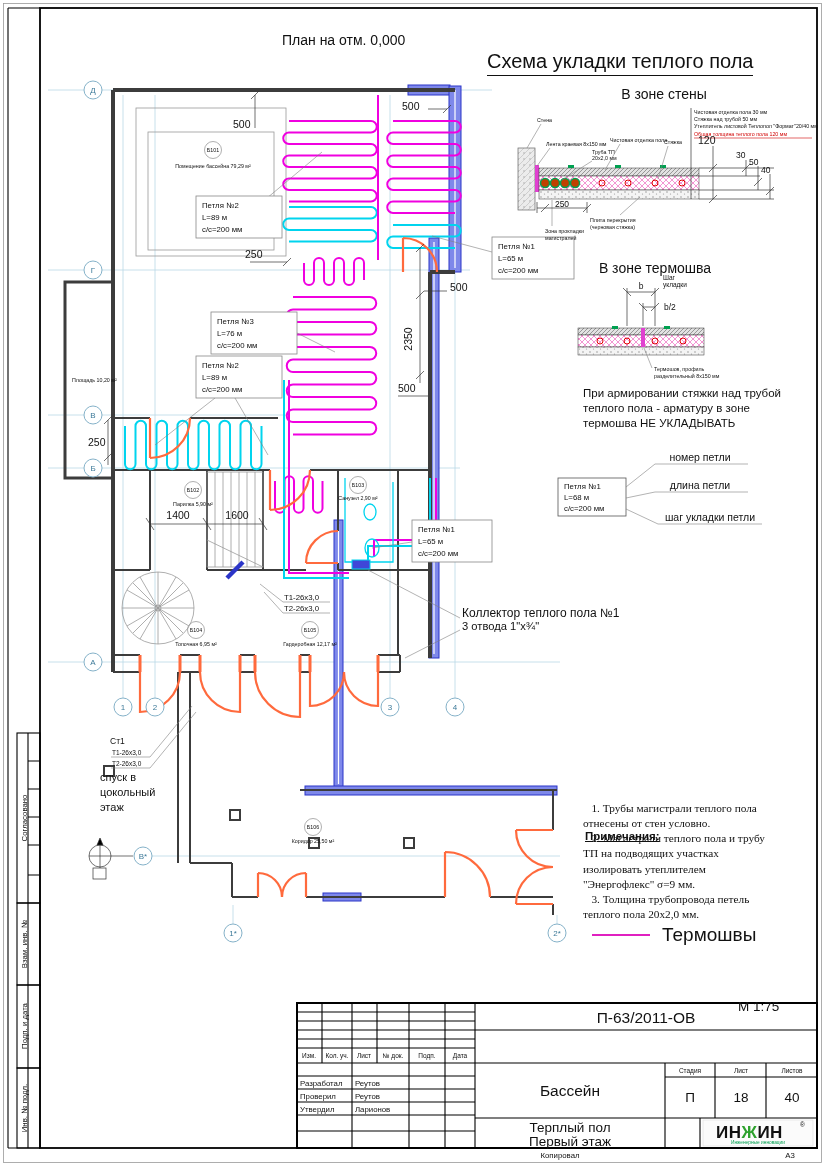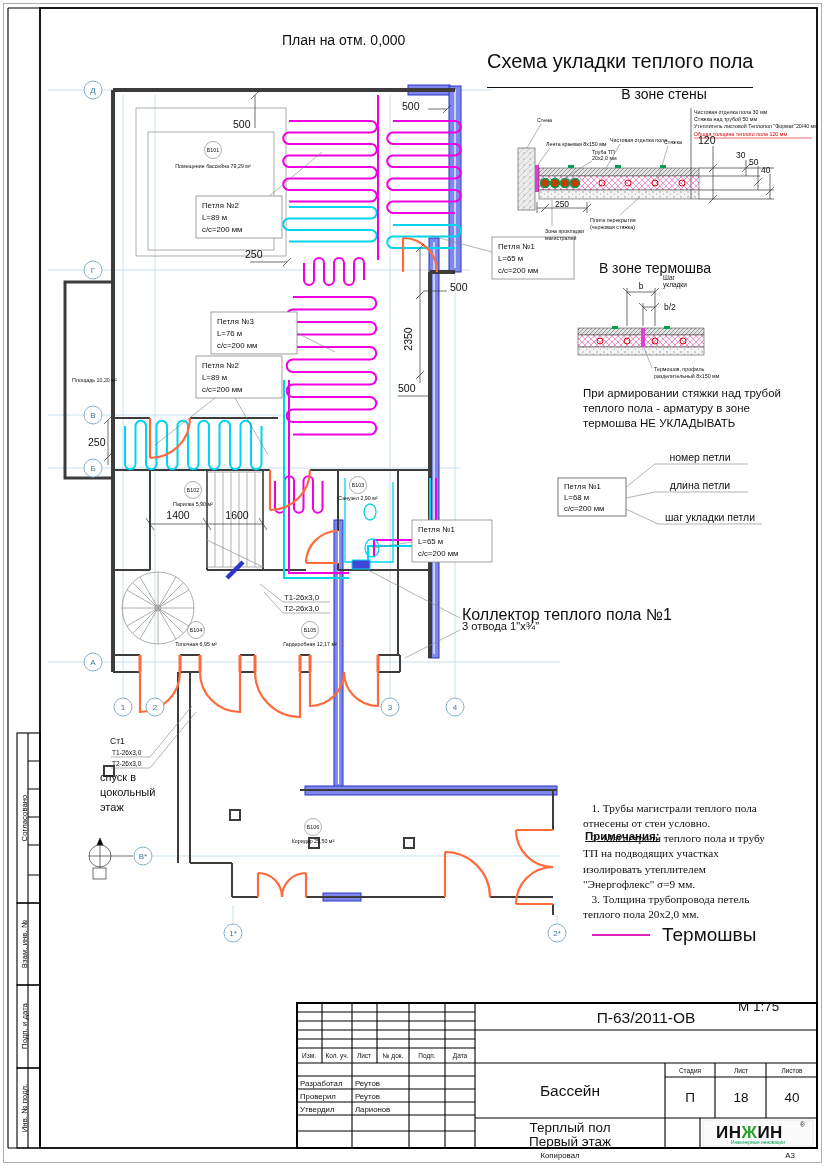--- a/index.html
+++ b/index.html
@@ -22,21 +22,21 @@
   .blk{stroke:#000;stroke-width:1.1;fill:none;}
   .bub{fill:#fff;stroke:#85b2c9;stroke-width:1;}
   .bubt{font-size:8px;fill:#3d7a99;text-anchor:middle;}
   .t5{font-size:5.3px;}.t6{font-size:6.5px;}.t7{font-size:7.8px;}.t8{font-size:8.5px;}
   .t10{font-size:10.5px;}.t13{font-size:13.5px;}.t15{font-size:15.5px;}
   .ctr{text-anchor:middle;}
   .red{fill:#d00000;}
   .grnf{fill:#00a050;}
   .ov{position:absolute;color:#111;}
   .pre{white-space:pre-line;}
-  .scheme-title{font-size:20px;border-bottom:1.3px solid #111;padding-bottom:14px;}
+  .scheme-title{font-size:20px;border-bottom:1.3px solid #111;padding-bottom:2px;}
   .zone-title{font-size:14px;text-align:center;width:160px;}
   .notes-title{font-size:11.5px;font-weight:bold;text-decoration:underline;}
   .notes-body{font-size:11.3px;line-height:1.34;width:242px;}
   .seam-note{font-size:11.5px;line-height:1.3;width:245px;}
   .seamline{border-top:2.6px solid #e020c0;width:58px;height:0;}
 </style>
 </head>
 <body>
 
 <div class="sheet">
@@ -481,19 +481,19 @@
 отнесены от стен условно.
 &nbsp;&nbsp;&nbsp;2. Магистрали теплого пола и трубу
 ТП на подводящих участках
 изолировать утеплителем
 "Энергофлекс" σ=9 мм.
 &nbsp;&nbsp;&nbsp;3. Толщина трубопровода петель
 теплого пола 20х2,0 мм.</div>
 <div class="ov seamline" style="left:592px;top:934px;"></div>
 <div class="ov" style="left:662px;top:924px;font-size:19px;">Термошвы</div>
 <div class="ov" style="left:738px;top:962px;font-size:13.5px;margin-top:37px;">М 1:75</div>
-<div class="ov" style="left:462px;top:606px;font-size:16px;">Коллектор теплого пола №1</div>
+<div class="ov" style="left:462px;top:606px;font-size:12px;">Коллектор теплого пола №1</div>
 <div class="ov" style="left:462px;top:620px;font-size:11.2px;">3 отвода 1"х¾"</div>
 <div class="ov pre" style="left:100px;top:770px;font-size:11px;line-height:1.35;width:64px;">спуск в
 цокольный
 этаж</div>
 
 </div>
 
 </body></html>

